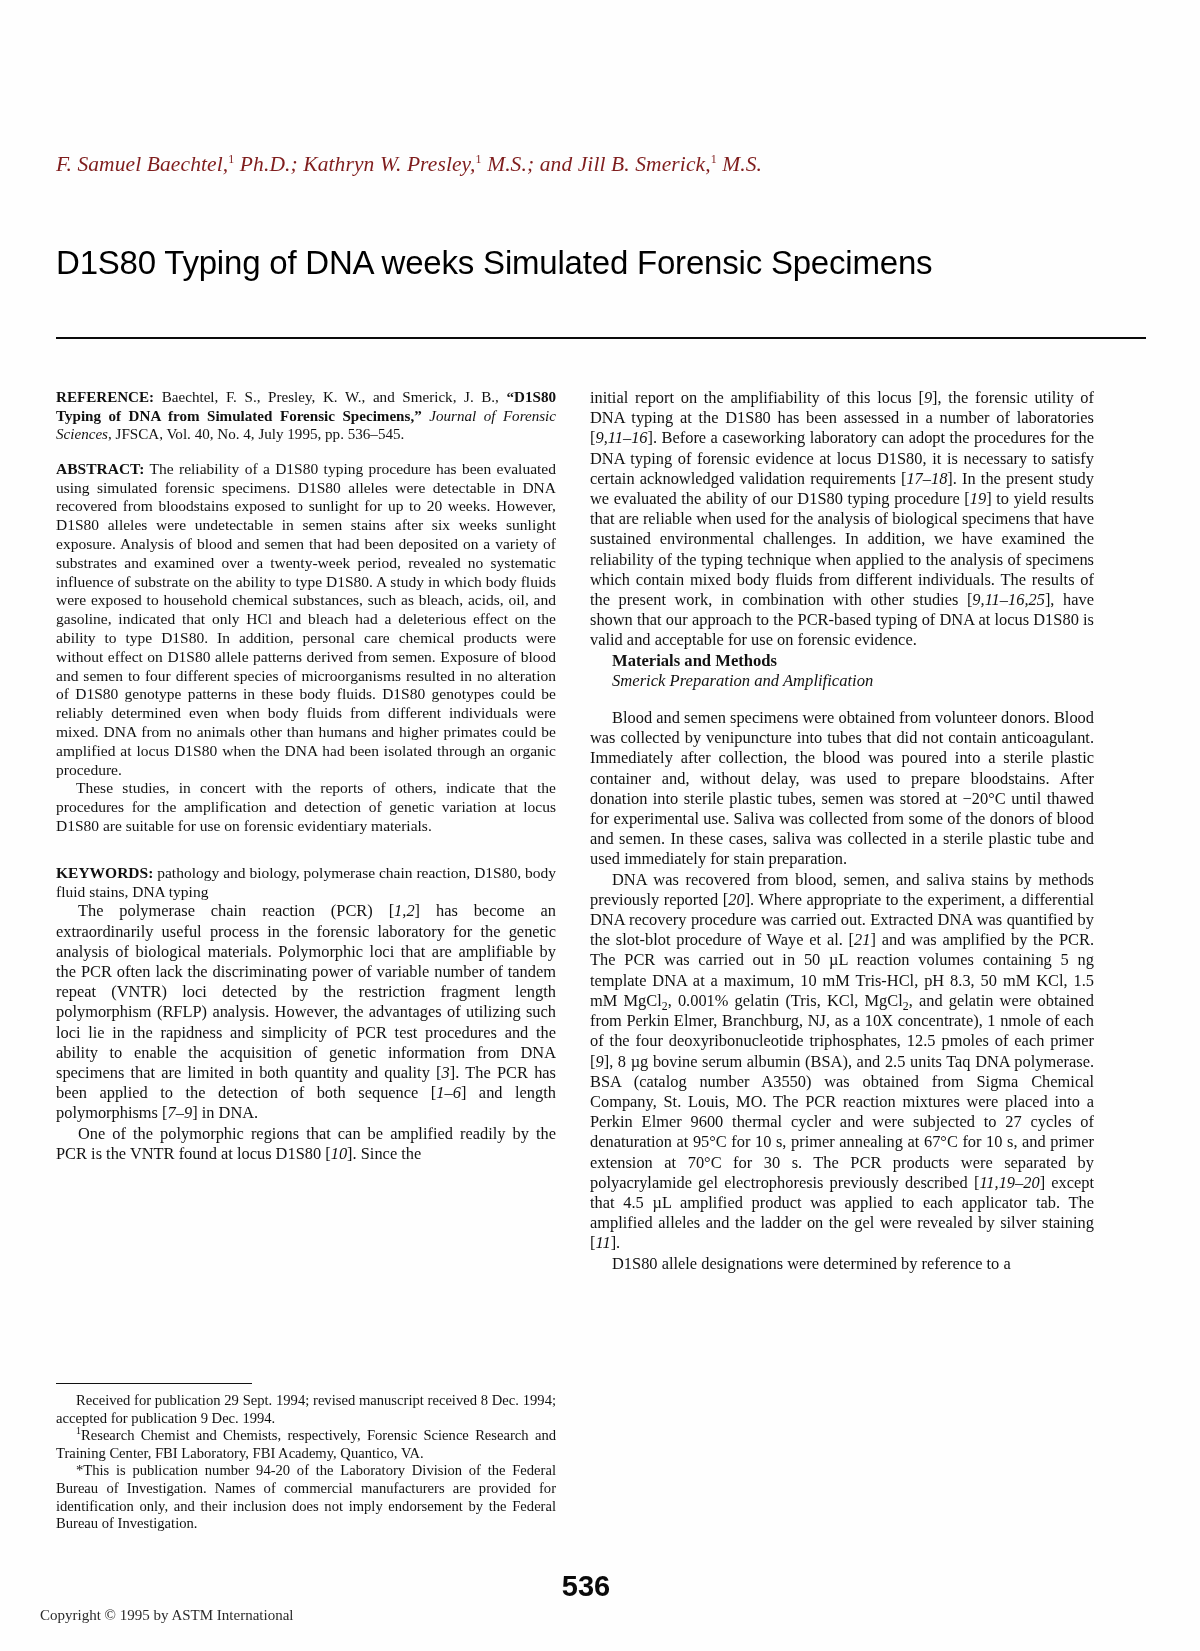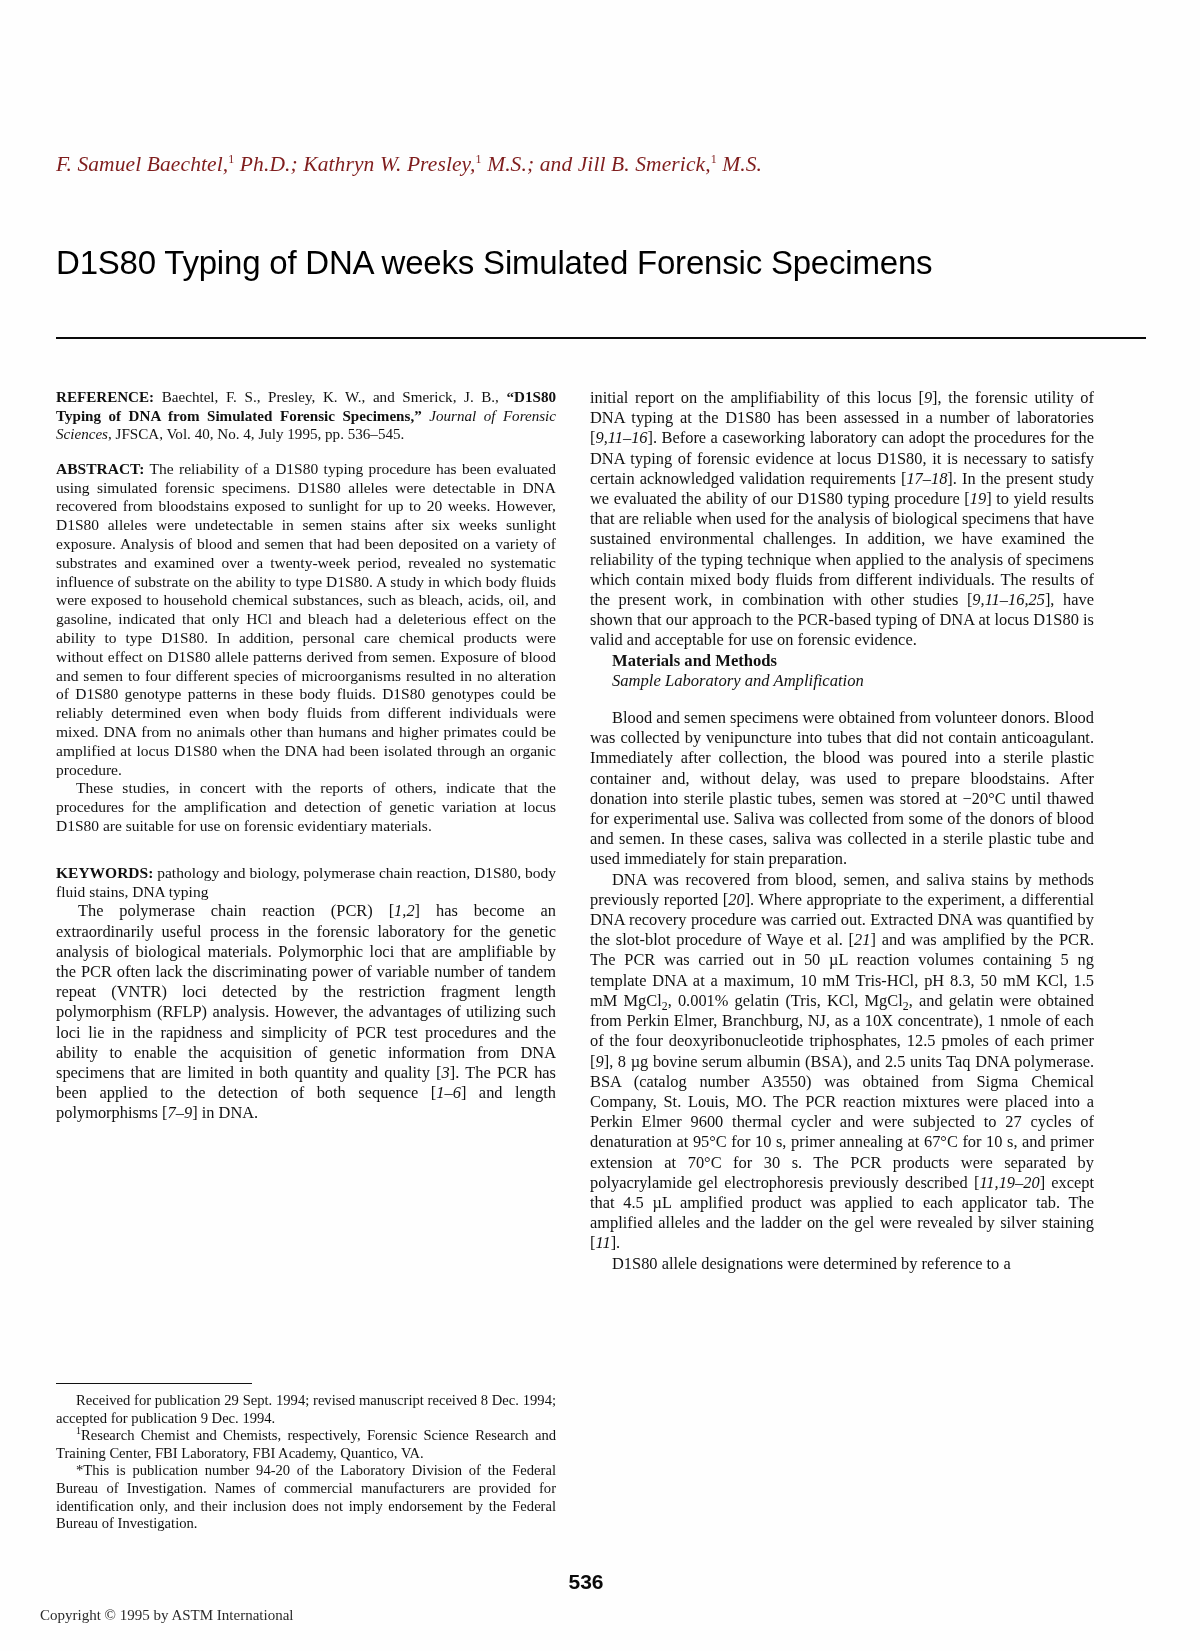--- a/index.html
+++ b/index.html
@@ -162,21 +162,21 @@
 
   
   .page-number {
     position: absolute;
     left: 0;
     top: 1570px;
     width: 1172px;
     text-align: center;
     font-family: "Liberation Sans", "DejaVu Sans", sans-serif;
     font-weight: bold;
-    font-size: 21px;
+    font-size: 29px;
     color: #0a0a0a;
   }
   .copyright {
     position: absolute;
     left: 40px;
     top: 1607px;
     font-size: 15px;
     color: #2a2a2a;
     font-family: "Liberation Serif", "DejaVu Serif", serif;
   }
@@ -203,38 +203,39 @@
 
     <div class="abstract">
       <p><span class="lbl">ABSTRACT:</span><span> The reliability of a D1S80 typing procedure has been evaluated using simulated forensic specimens. D1S80 alleles were detectable in DNA recovered from bloodstains exposed to sunlight for up to 20 weeks. However, D1S80 alleles were undetectable in semen stains after six weeks sunlight exposure. Analysis of blood and semen that had been deposited on a variety of substrates and examined over a twenty-week period, revealed no systematic influence of substrate on the ability to type D1S80. A study in which body fluids were exposed to household chemical substances, such as bleach, acids, oil, and gasoline, indicated that only HCl and bleach had a deleterious effect on the ability to type D1S80. In addition, personal care chemical products were without effect on D1S80 allele patterns derived from semen. Exposure of blood and semen to four different species of microorganisms resulted in no alteration of D1S80 genotype patterns in these body fluids. D1S80 genotypes could be reliably determined even when body fluids from different individuals were mixed. DNA from no animals other than humans and higher primates could be amplified at locus D1S80 when the DNA had been isolated through an organic procedure.</span></p>
       <p>These studies, in concert with the reports of others, indicate that the procedures for the amplification and detection of genetic variation at locus D1S80 are suitable for use on forensic evidentiary materials.</p>
     </div>
 
     <div class="keywords"><span class="lbl">KEYWORDS:</span><span> pathology and biology, polymerase chain reaction, D1S80, body fluid stains, DNA typing</span></div>
 
     <p class="body-start"><span>The polymerase chain reaction (PCR) [</span><span class="it">1,2</span><span>] has become an extraordinarily useful process in the forensic laboratory for the genetic analysis of biological materials. Polymorphic loci that are amplifiable by the PCR often lack the discriminating power of variable number of tandem repeat (VNTR) loci detected by the restriction fragment length polymorphism (RFLP) analysis. However, the advantages of utilizing such loci lie in the rapidness and simplicity of PCR test procedures and the ability to enable the acquisition of genetic information from DNA specimens that are limited in both quantity and quality [</span><span class="it">3</span><span>]. The PCR has been applied to the detection of both sequence [</span><span class="it">1–6</span><span>] and length polymorphisms [</span><span class="it">7–9</span><span>] in DNA.</span></p>
 
+    <p><span>One of the polymorphic regions that can be amplified readily by the PCR is the VNTR found at locus D1S80 [</span><span class="it">10</span><span>]. Since the</span></p>
 
   </div>
 
   <div class="fn-rule"></div>
 
   <div class="footnotes">
     <p>Received for publication 29 Sept. 1994; revised manuscript received 8 Dec. 1994; accepted for publication 9 Dec. 1994.</p>
     <p><sup>1</sup><span>Research Chemist and Chemists, respectively, Forensic Science Research and Training Center, FBI Laboratory, FBI Academy, Quantico, VA.</span></p>
     <p>*This is publication number 94-20 of the Laboratory Division of the Federal Bureau of Investigation. Names of commercial manufacturers are provided for identification only, and their inclusion does not imply endorsement by the Federal Bureau of Investigation.</p>
   </div>
 
   <div class="col col-right">
 
     <p class="noindent"><span>initial report on the amplifiability of this locus [</span><span class="it">9</span><span>], the forensic utility of DNA typing at the D1S80 has been assessed in a number of laboratories [</span><span class="it">9,11–16</span><span>]. Before a caseworking laboratory can adopt the procedures for the DNA typing of forensic evidence at locus D1S80, it is necessary to satisfy certain acknowledged validation requirements [</span><span class="it">17–18</span><span>]. In the present study we evaluated the ability of our D1S80 typing procedure [</span><span class="it">19</span><span>] to yield results that are reliable when used for the analysis of biological specimens that have sustained environmental challenges. In addition, we have examined the reliability of the typing technique when applied to the analysis of specimens which contain mixed body fluids from different individuals. The results of the present work, in combination with other studies [</span><span class="it">9,11–16,25</span><span>], have shown that our approach to the PCR-based typing of DNA at locus D1S80 is valid and acceptable for use on forensic evidence.</span></p>
 
     <p class="head-b">Materials and Methods</p>
 
-    <p class="head-i">Sample Laboratory and Amplification</p>
+    <p class="head-i">Smerick Preparation and Amplification</p>
 
     <p class="gap-before">Blood and semen specimens were obtained from volunteer donors. Blood was collected by venipuncture into tubes that did not contain anticoagulant. Immediately after collection, the blood was poured into a sterile plastic container and, without delay, was used to prepare bloodstains. After donation into sterile plastic tubes, semen was stored at −20°C until thawed for experimental use. Saliva was collected from some of the donors of blood and semen. In these cases, saliva was collected in a sterile plastic tube and used immediately for stain preparation.</p>
 
     <p><span>DNA was recovered from blood, semen, and saliva stains by methods previously reported [</span><span class="it">20</span><span>]. Where appropriate to the experiment, a differential DNA recovery procedure was carried out. Extracted DNA was quantified by the slot-blot procedure of Waye et al. [</span><span class="it">21</span><span>] and was amplified by the PCR. The PCR was carried out in 50 µL reaction volumes containing 5 ng template DNA at a maximum, 10 mM Tris-HCl, pH 8.3, 50 mM KCl, 1.5 mM MgCl</span><sub>2</sub><span>, 0.001% gelatin (Tris, KCl, MgCl</span><sub>2</sub><span>, and gelatin were obtained from Perkin Elmer, Branchburg, NJ, as a 10X concentrate), 1 nmole of each of the four deoxyribonucleotide triphosphates, 12.5 pmoles of each primer [</span><span class="it">9</span><span>], 8 µg bovine serum albumin (BSA), and 2.5 units Taq DNA polymerase. BSA (catalog number A3550) was obtained from Sigma Chemical Company, St. Louis, MO. The PCR reaction mixtures were placed into a Perkin Elmer 9600 thermal cycler and were subjected to 27 cycles of denaturation at 95°C for 10 s, primer annealing at 67°C for 10 s, and primer extension at 70°C for 30 s. The PCR products were separated by polyacrylamide gel electrophoresis previously described [</span><span class="it">11,19–20</span><span>] except that 4.5 µL amplified product was applied to each applicator tab. The amplified alleles and the ladder on the gel were revealed by silver staining [</span><span class="it">11</span><span>].</span></p>
 
     <p>D1S80 allele designations were determined by reference to a</p>
 
   </div>
 
   <div class="page-number">536</div>

